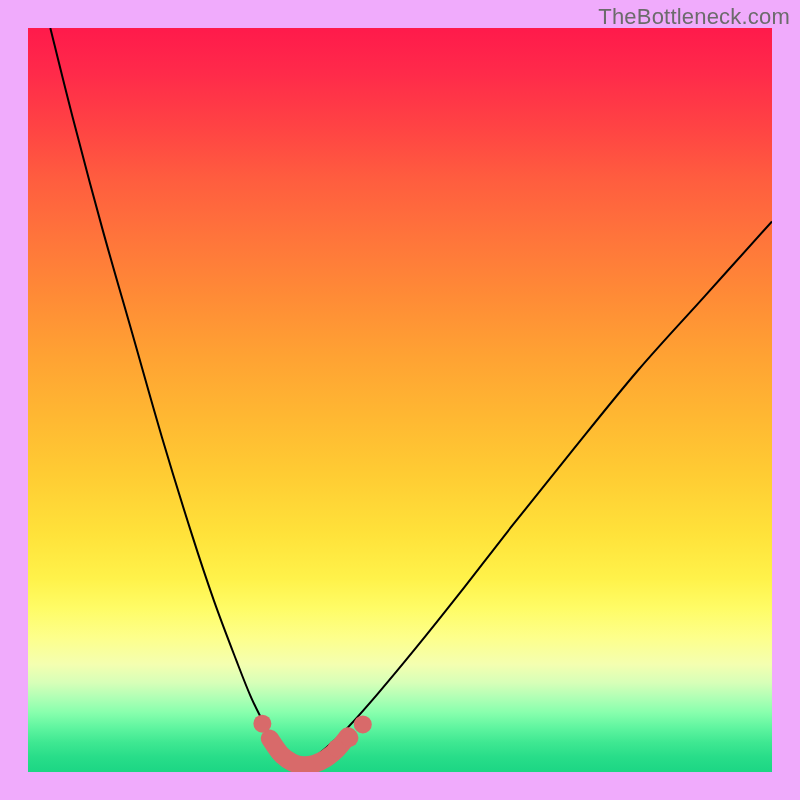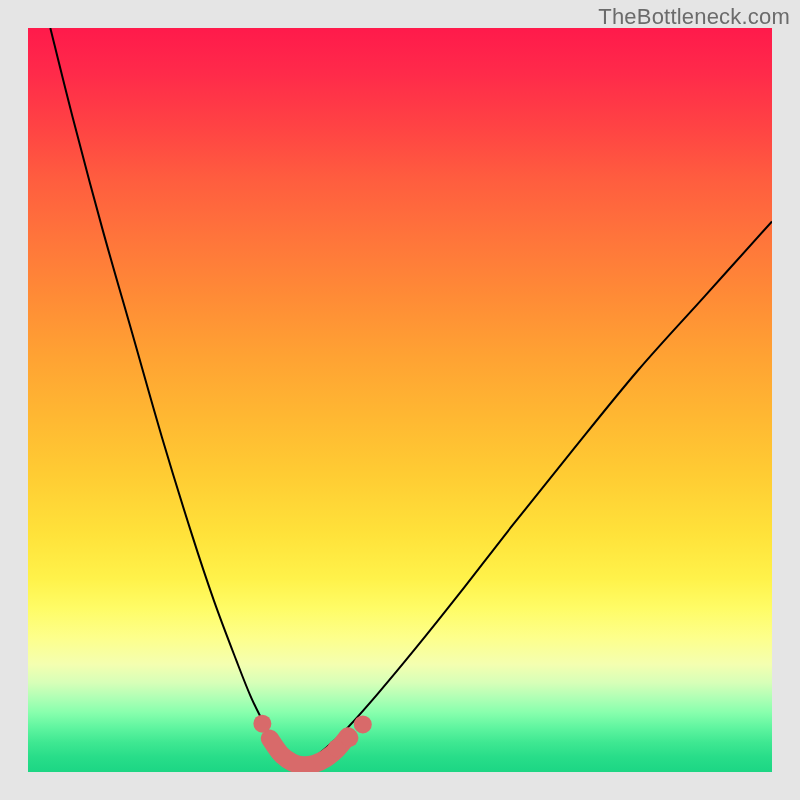--- a/index.html
+++ b/index.html
@@ -9,21 +9,21 @@
     height: 800px;
     background: #000;
     overflow: hidden;
     font-family: Arial, Helvetica, sans-serif;
   }
   .frame {
     position: absolute;
     top: 0; left: 0;
     width: 800px;
     height: 800px;
-    background: #e5e5e5;
+    background: #f0abfc;
   }
   .plot-area {
     position: absolute;
     top: 28px;
     left: 28px;
     width: 744px;
     height: 744px;
     overflow: hidden;
   }
   .gradient {

